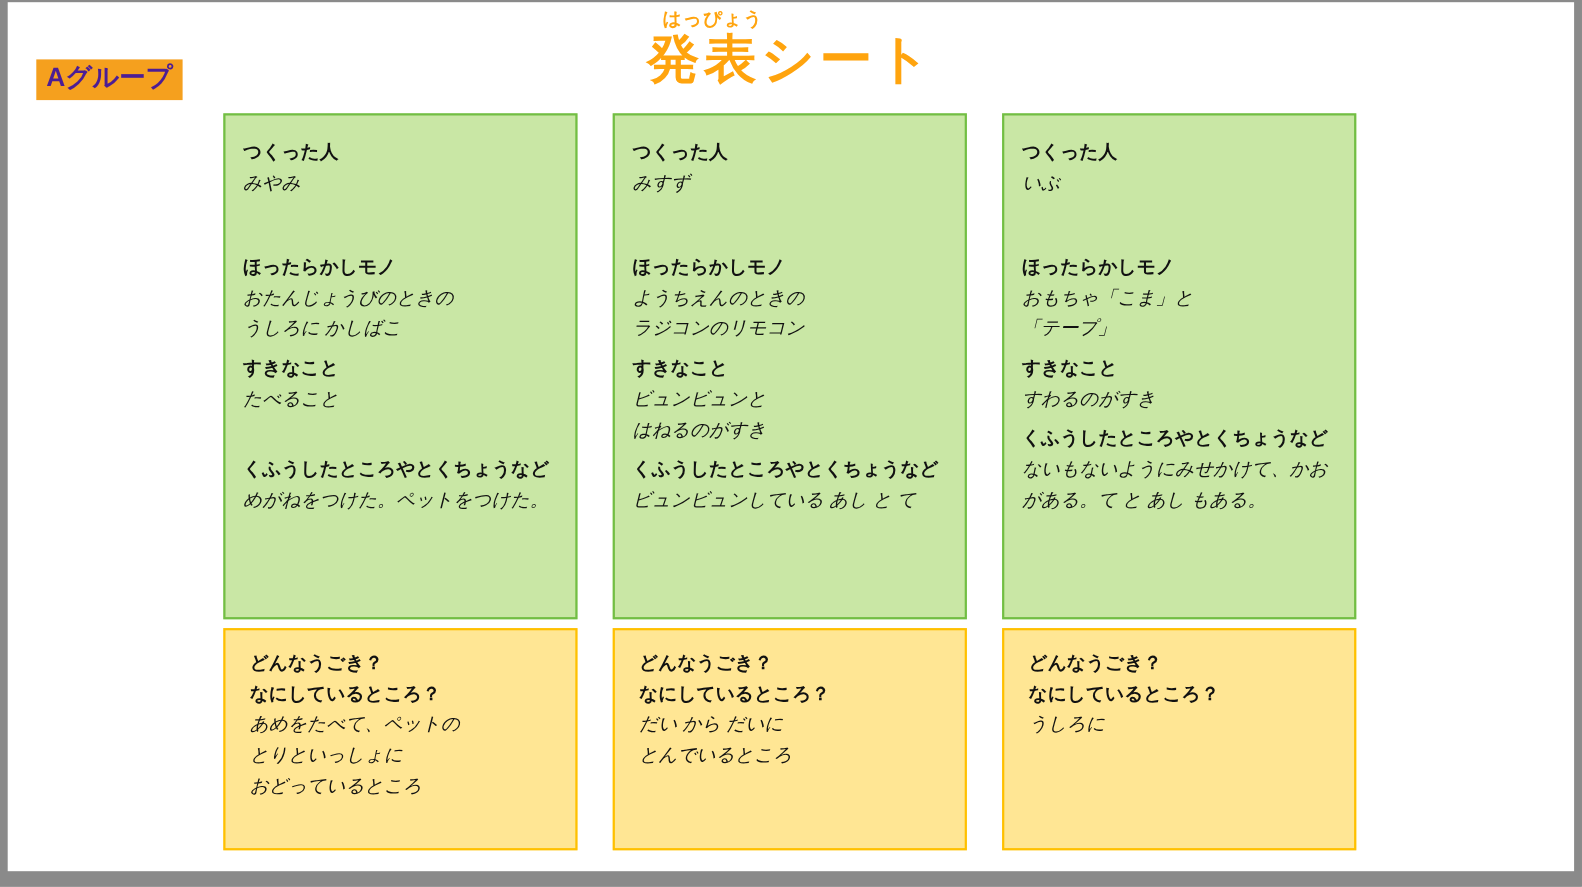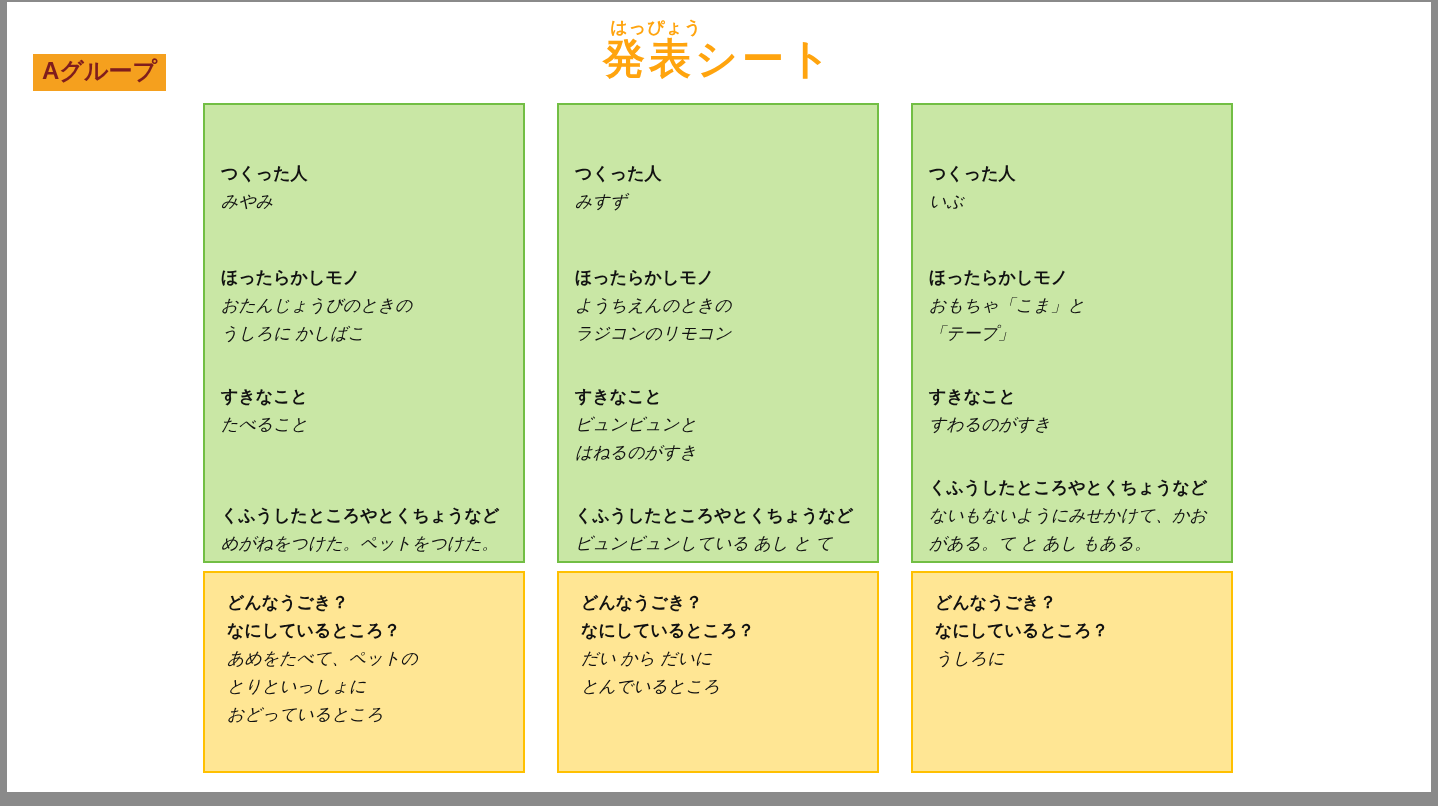--- a/index.html
+++ b/index.html
@@ -17,44 +17,43 @@
     position: absolute;
     left: 7px; top: 2px;
     width: 1424px; height: 790px;
     background: #ffffff;
   }
 
   .badge {
     position: absolute;
     left: 33px; top: 54px;
     background: var(--badge-orange, #F5A01E);
-    color: #7f1d1d;
+    color: #4c1d95;
     font-weight: bold;
     font-size: 24px;
     line-height: 1;
     padding: 5px 9px 8px 9px;
   }
 
   .title-block {
     position: absolute;
-    left: 0; right: 0; top: 16px;
+    left: 0; right: 0; top: 6px;
     text-align: center;
     color: var(--title-orange, #FFA40E);
     font-weight: bold;
-    font-family: Liberation Mono, monospace;
   }
   .title-inner { display: inline-block; }
   .furigana {
     font-size: 17px;
     width: 46%;
     text-align: center;
     letter-spacing: 1px;
   }
   .title {
-    font-size: 42px;
+    font-size: 48px;
     letter-spacing: 4px;
     line-height: 1.1;
   }
 
   .card {
     position: absolute;
     width: 322px;
     color: #111111;
     font-size: 17px;
     line-height: 28px;
@@ -73,21 +72,21 @@
     border: 2px solid var(--yellow-card-border, #FFC000);
     padding: 16px 22px;
   }
   .col-0 { left: 203px; }
   .col-1 { left: 557px; }
   .col-2 { left: 911px; }
 
   .lbl { font-weight: bold; min-height: 28px; }
   .line { min-height: 28px; font-style: italic; }
   .line:empty { display: none; }
-  .sec { margin-bottom: 8px; margin-top: 35px; }
+  .sec { margin-bottom: 8px; }
   .sec-maker { margin-bottom: 48px; }
 </style>
 </head>
 <body>
 
 <div class="stage">
   <div class="slide"></div>
 
   <div class="badge">Aグループ</div>
 

